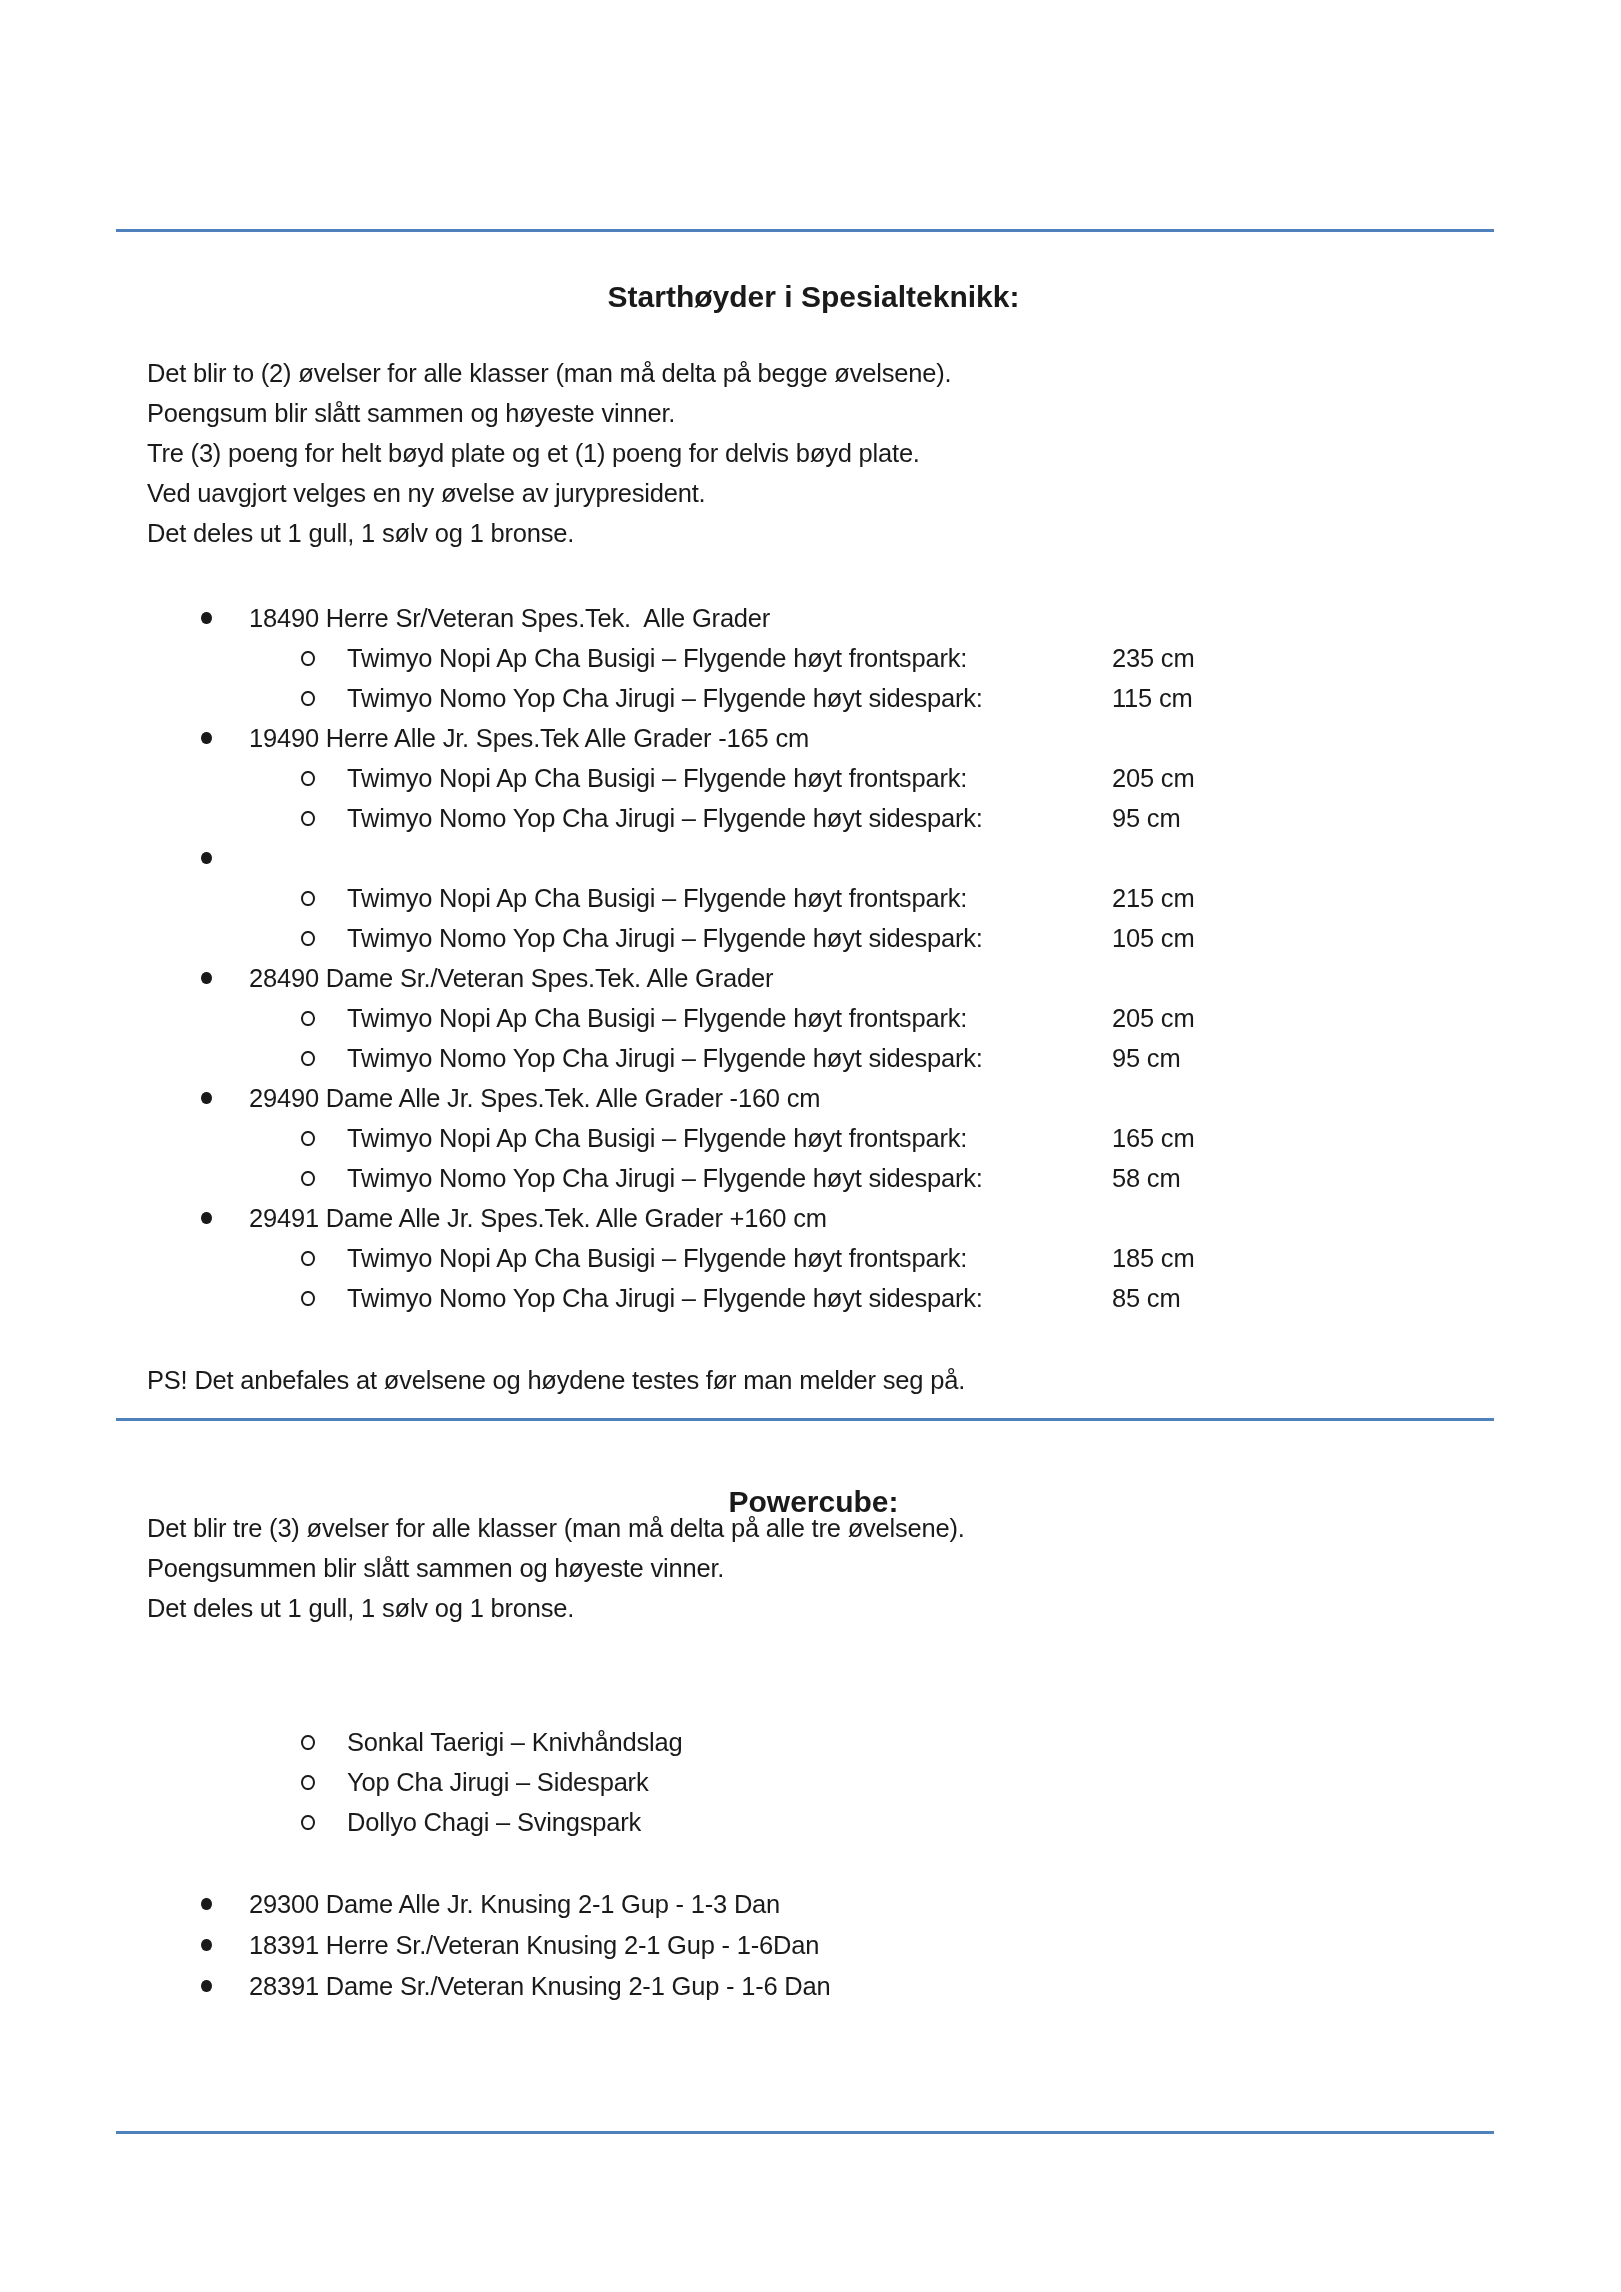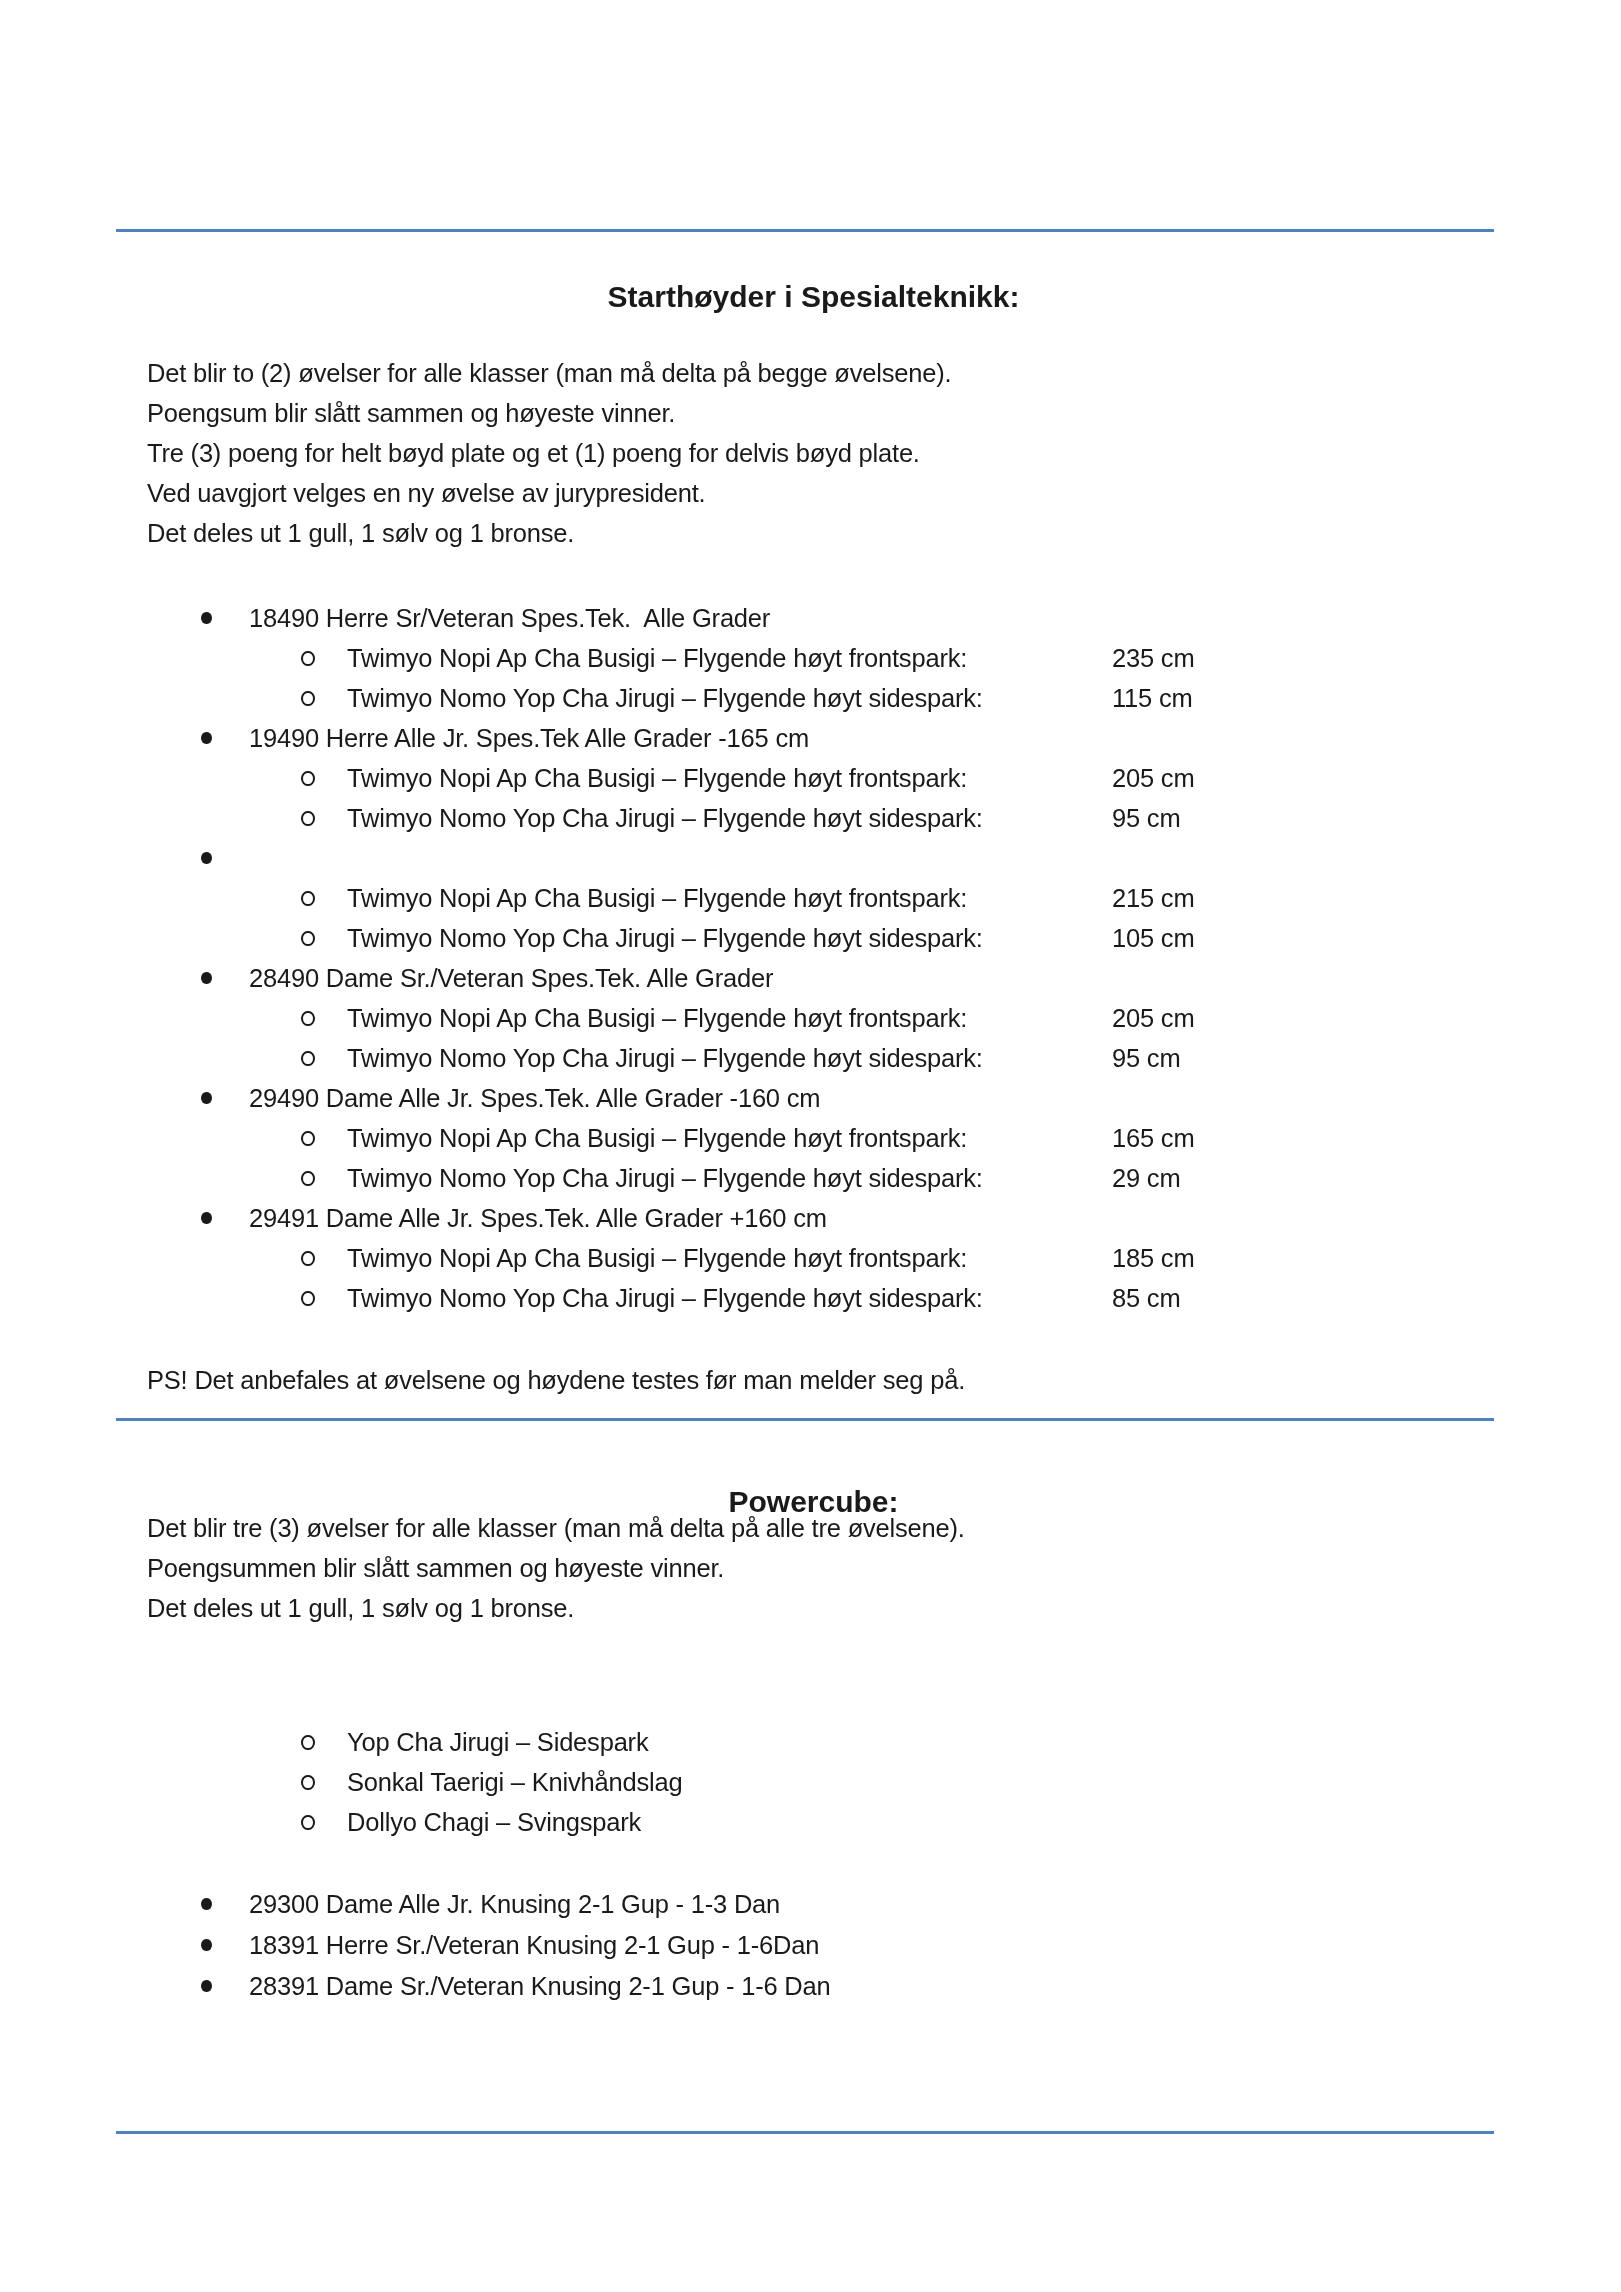--- a/index.html
+++ b/index.html
@@ -132,21 +132,21 @@
       <span class="t1">29490 Dame Alle Jr. Spes.Tek. Alle Grader -160 cm</span>
     </div>
     <div class="row">
       <span class="bullet-circle" style="border-color: rgb(26, 26, 26);"></span>
       <span class="t2">Twimyo Nopi Ap Cha Busigi – Flygende høyt frontspark:</span>
       <span class="val">165 cm</span>
     </div>
     <div class="row">
       <span class="bullet-circle" style="border-color: rgb(26, 26, 26);"></span>
       <span class="t2">Twimyo Nomo Yop Cha Jirugi – Flygende høyt sidespark:</span>
-      <span class="val">29 cm</span>
+      <span class="val">58 cm</span>
     </div>
     <div class="row">
       <span class="bullet-disc" style="background: rgb(26, 26, 26);"></span>
       <span class="t1">29491 Dame Alle Jr. Spes.Tek. Alle Grader +160 cm</span>
     </div>
     <div class="row">
       <span class="bullet-circle" style="border-color: rgb(26, 26, 26);"></span>
       <span class="t2">Twimyo Nopi Ap Cha Busigi – Flygende høyt frontspark:</span>
       <span class="val">185 cm</span>
     </div>
@@ -167,28 +167,28 @@
 
 <div id="intro-power" class="para">
     <div class="line">Det blir tre (3) øvelser for alle klasser (man må delta på alle tre øvelsene).</div>
     <div class="line">Poengsummen blir slått sammen og høyeste vinner.</div>
     <div class="line">Det deles ut 1 gull, 1 sølv og 1 bronse.</div>
   </div>
 
 <div id="list-power-ex" class="list">
     <div class="row">
       <span class="bullet-circle" style="border-color: rgb(26, 26, 26);"></span>
+      <span class="t2">Sonkal Taerigi – Knivhåndslag</span>
+    </div>
+    <div class="row">
+      <span class="bullet-circle" style="border-color: rgb(26, 26, 26);"></span>
       <span class="t2">Yop Cha Jirugi – Sidespark</span>
     </div>
     <div class="row">
       <span class="bullet-circle" style="border-color: rgb(26, 26, 26);"></span>
-      <span class="t2">Sonkal Taerigi – Knivhåndslag</span>
-    </div>
-    <div class="row">
-      <span class="bullet-circle" style="border-color: rgb(26, 26, 26);"></span>
       <span class="t2">Dollyo Chagi – Svingspark</span>
     </div>
   </div>
 
 <div id="list-power-cls" class="list wide">
     <div class="row">
       <span class="bullet-disc" style="background: rgb(26, 26, 26);"></span>
       <span class="t1">29300 Dame Alle Jr. Knusing 2-1 Gup - 1-3 Dan</span>
     </div>
     <div class="row">

